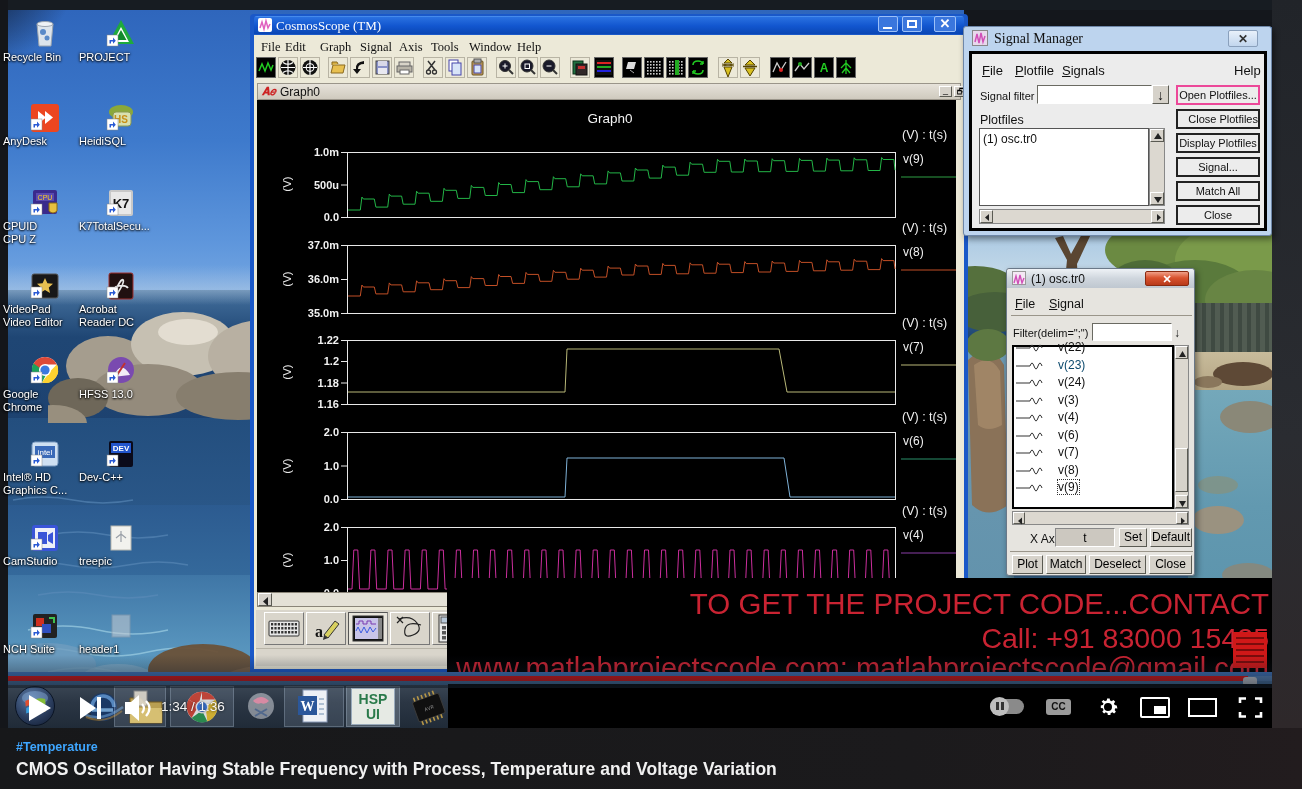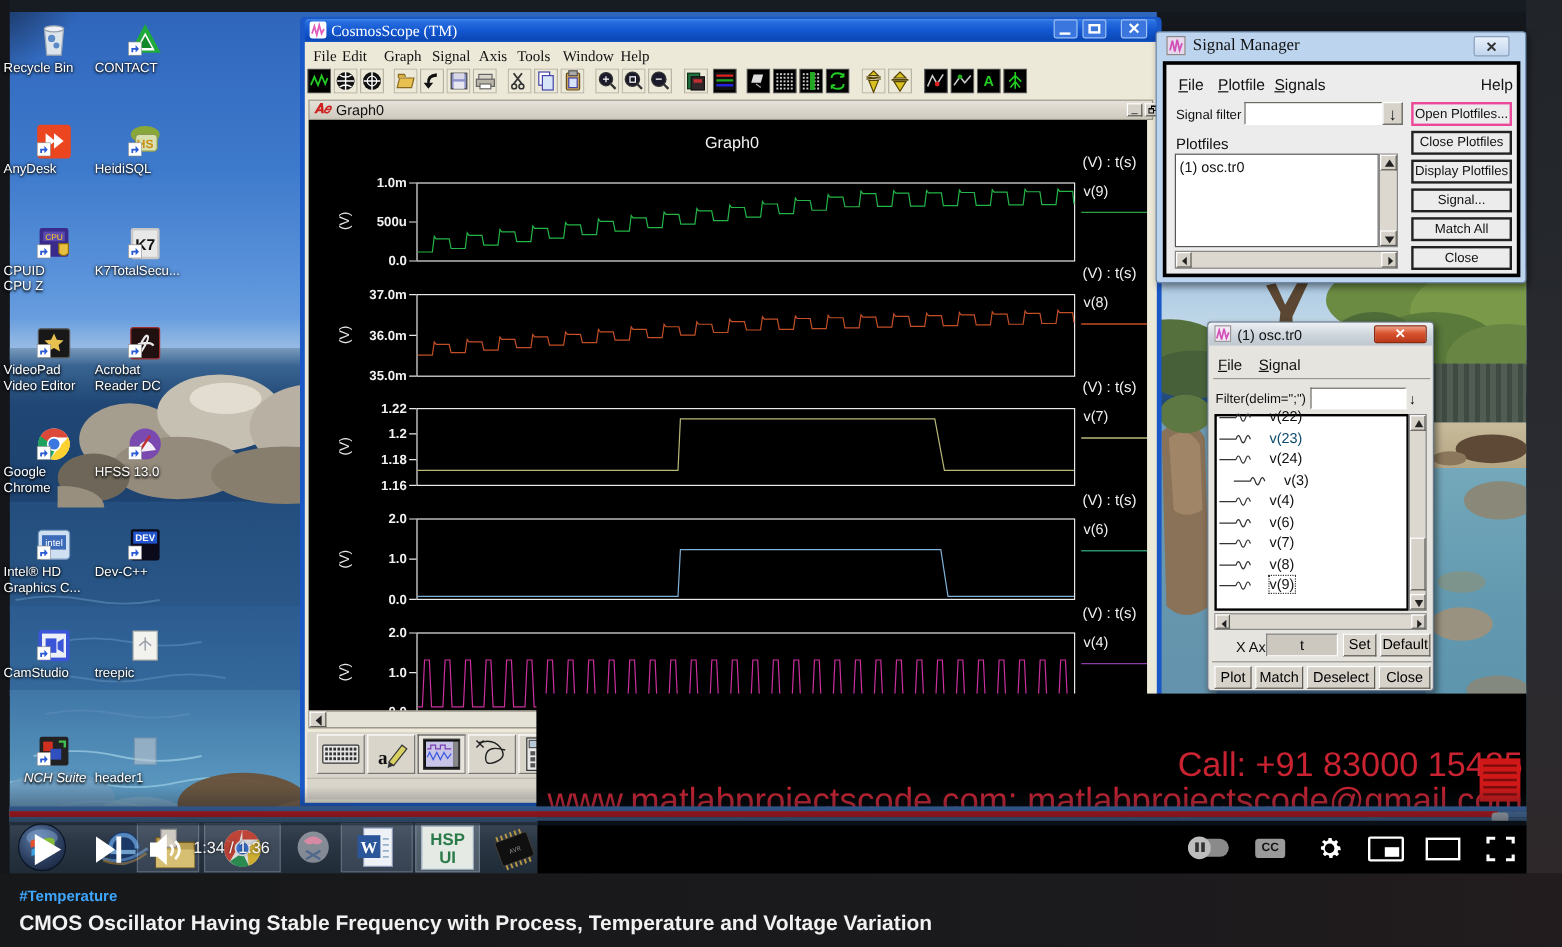--- a/index.html
+++ b/index.html
@@ -120,21 +120,21 @@
     <div class="icolab" style="left:3px;top:51px;">Recycle Bin</div>
   <svg class="abs" style="left:105px;top:18px" width="32" height="32">
       <path d="M16,2 L29,26 L3,26 Z" fill="#1faa3c"></path>
       <path d="M16,9 L24,24 L8,24 Z" fill="#fff"></path>
       <path d="M16,12 L21.5,22 L10.5,22 Z" fill="#128a2c"></path>
       <g transform="translate(2,17)">
         <rect x="0" y="0" width="11" height="11" fill="#fff" stroke="#888" stroke-width="0.5"></rect>
         <path d="M2.5,8.5 L2.5,5 L6,5 L6,2.5 L8.8,5.8 L6,8.8 L6,6.5 L4,6.5 L4,8.5 Z" fill="#2a5ad4"></path>
       </g>
     </svg>
-    <div class="icolab" style="left:79px;top:51px;">CONTACT</div>
+    <div class="icolab" style="left:79px;top:51px;">PROJECT</div>
   <svg class="abs" style="left:29px;top:102px" width="32" height="32">
       <rect x="2" y="2" width="28" height="28" rx="3" fill="#ec4620"></rect>
       <path d="M9,9 L17,15.5 L9,22 Z" fill="#fff"></path>
       <path d="M16,9 L24,15.5 L16,22 Z" fill="#fff"></path>
       <g transform="translate(2,17)">
         <rect x="0" y="0" width="11" height="11" fill="#fff" stroke="#888" stroke-width="0.5"></rect>
         <path d="M2.5,8.5 L2.5,5 L6,5 L6,2.5 L8.8,5.8 L6,8.8 L6,6.5 L4,6.5 L4,8.5 Z" fill="#2a5ad4"></path>
       </g>
     </svg>
     <div class="icolab" style="left:3px;top:135px;">AnyDesk</div>
@@ -252,21 +252,21 @@
   <svg class="abs" style="left:29px;top:610px" width="32" height="32">
       <rect x="4" y="4" width="24" height="24" rx="2" fill="#222"></rect>
       <rect x="7" y="8" width="8" height="8" fill="#d03020"></rect>
       <rect x="13" y="14" width="9" height="9" fill="#3050c0"></rect>
       <path d="M20,8 L25,8 L25,13" stroke="#40c050" stroke-width="2" fill="none"></path>
       <g transform="translate(2,17)">
         <rect x="0" y="0" width="11" height="11" fill="#fff" stroke="#888" stroke-width="0.5"></rect>
         <path d="M2.5,8.5 L2.5,5 L6,5 L6,2.5 L8.8,5.8 L6,8.8 L6,6.5 L4,6.5 L4,8.5 Z" fill="#2a5ad4"></path>
       </g>
     </svg>
-    <div class="icolab" style="left:20px;top:643px;font-style:italic;">NCH Suite</div>
+    <div class="icolab" style="left:3px;top:643px;">NCH Suite</div>
   <svg class="abs" style="left:105px;top:610px" width="32" height="32">
       <rect x="7" y="5" width="18" height="22" fill="#c8ccd2" opacity="0.55" stroke="#98a0ac"></rect>
     </svg>
     <div class="icolab" style="left:79px;top:643px;">header1</div>
 
   <div class="abs" style="left:250px;top:14px;width:718px;height:658px;background:#1a58c8;border-radius:4px 4px 0 0;">
 
     <div class="abs serif" style="left:4px;top:2px;width:710px;height:18px;background:linear-gradient(#5598f2,#2970e0 8%,#1256cf 55%,#0a46b4);color:#fff;font-size:13px;border-radius:3px 3px 0 0;">
     </div>
     <div class="abs" style="left:8px;top:4px;width:14px;height:14px;background:#fff;border-radius:2px;">
@@ -624,20 +624,21 @@
 <text x="646" y="439" fill="#f0f0f0" font-size="12" font-family="Liberation Sans">v(4)</text>
 <line x1="644" y1="453" x2="699" y2="453" stroke="#8a3fa8" stroke-width="1.2"></line>
 <polyline points="91.0,110.0 103.3,110.0 104.9,97.0 106.4,99.0 117.3,99.0 118.9,107.1 130.7,107.1 132.3,94.1 133.8,96.1 144.6,96.1 146.2,104.2 158.0,104.2 159.6,91.2 161.1,93.2 172.0,93.2 173.6,101.3 185.4,101.3 187.0,88.3 188.5,90.3 199.3,90.3 200.9,98.4 212.7,98.4 214.3,85.4 215.8,87.4 226.7,87.4 228.3,95.5 240.1,95.5 241.7,82.5 243.2,84.5 254.0,84.5 255.6,92.6 267.4,92.6 269.0,79.6 270.5,81.6 281.4,81.6 283.0,89.7 294.8,89.7 296.4,76.7 297.9,78.7 308.7,78.7 310.3,86.8 322.1,86.8 323.7,73.8 325.2,75.8 336.1,75.8 337.7,83.9 349.5,83.9 351.1,70.9 352.6,72.9 363.4,72.9 365.0,81.0 376.8,81.0 378.4,68.0 379.9,70.0 390.8,70.0 392.4,78.1 404.2,78.1 405.8,65.1 407.3,67.1 418.1,67.1 419.7,75.2 431.5,75.2 433.1,62.2 434.6,64.2 445.5,64.2 447.1,72.3 458.9,72.3 460.5,59.3 462.0,61.3 472.8,61.3 474.4,72.0 486.2,72.0 487.8,59.0 489.3,61.0 500.2,61.0 501.8,71.7 513.6,71.7 515.2,58.7 516.7,60.7 527.5,60.7 529.1,71.4 540.9,71.4 542.5,58.4 544.0,60.4 554.9,60.4 556.5,71.1 568.3,71.1 569.9,58.1 571.4,60.1 582.2,60.1 583.8,70.8 595.6,70.8 597.2,57.8 598.7,59.8 609.6,59.8 611.2,70.5 623.0,70.5 624.6,57.5 626.1,59.5 636.9,59.5 638.0,70.2" fill="none" stroke="#23b547" stroke-width="1"></polyline>
 <polyline points="91.0,196.0 103.3,196.0 104.9,185.0 106.4,187.0 117.3,187.0 118.9,193.9 130.7,193.9 132.3,182.9 133.8,184.9 144.6,184.9 146.2,191.8 158.0,191.8 159.6,180.8 161.1,182.8 172.0,182.8 173.6,189.7 185.4,189.7 187.0,178.7 188.5,180.7 199.3,180.7 200.9,187.6 212.7,187.6 214.3,176.6 215.8,178.6 226.7,178.6 228.3,185.5 240.1,185.5 241.7,174.5 243.2,176.5 254.0,176.5 255.6,183.4 267.4,183.4 269.0,172.4 270.5,174.4 281.4,174.4 283.0,181.3 294.8,181.3 296.4,170.3 297.9,172.3 308.7,172.3 310.3,179.2 322.1,179.2 323.7,168.2 325.2,170.2 336.1,170.2 337.7,177.1 349.5,177.1 351.1,166.1 352.6,168.1 363.4,168.1 365.0,175.0 376.8,175.0 378.4,164.0 379.9,166.0 390.8,166.0 392.4,174.4 404.2,174.4 405.8,163.4 407.3,165.4 418.1,165.4 419.7,173.8 431.5,173.8 433.1,162.8 434.6,164.8 445.5,164.8 447.1,173.2 458.9,173.2 460.5,162.2 462.0,164.2 472.8,164.2 474.4,172.6 486.2,172.6 487.8,161.6 489.3,163.6 500.2,163.6 501.8,172.0 513.6,172.0 515.2,161.0 516.7,163.0 527.5,163.0 529.1,171.4 540.9,171.4 542.5,160.4 544.0,162.4 554.9,162.4 556.5,170.8 568.3,170.8 569.9,159.8 571.4,161.8 582.2,161.8 583.8,170.2 595.6,170.2 597.2,159.2 598.7,161.2 609.6,161.2 611.2,169.6 623.0,169.6 624.6,158.6 626.1,160.6 636.9,160.6 638.0,169.0" fill="none" stroke="#c24f26" stroke-width="1"></polyline>
 <polyline points="91.0,292.0 308.0,292.0 310.0,249.0 522.0,249.0 530.0,292.0 638.0,292.0" fill="none" stroke="#b9b878" stroke-width="1"></polyline>
 <polyline points="91.0,397.0 308.0,397.0 310.0,358.0 527.0,358.0 533.0,397.0 638.0,397.0" fill="none" stroke="#7fb2d8" stroke-width="1"></polyline>
 <polyline points="91.0,489.0 95.0,489.0 96.8,450.0 100.8,450.0 102.6,489.0 112.1,489.0 113.9,450.0 117.9,450.0 119.7,489.0 129.2,489.0 131.0,450.0 135.0,450.0 136.8,489.0 146.3,489.0 148.1,450.0 152.1,450.0 153.9,489.0 163.4,489.0 165.2,450.0 169.2,450.0 171.0,489.0 180.5,489.0 182.3,450.0 186.3,450.0 188.1,489.0 197.6,489.0 199.4,450.0 203.4,450.0 205.2,489.0 214.7,489.0 216.5,450.0 220.5,450.0 222.3,489.0 231.8,489.0 233.6,450.0 237.6,450.0 239.4,489.0 248.9,489.0 250.7,450.0 254.7,450.0 256.5,489.0 266.0,489.0 267.8,450.0 271.8,450.0 273.6,489.0 283.1,489.0 284.9,450.0 288.9,450.0 290.7,489.0 300.2,489.0 302.0,450.0 306.0,450.0 307.8,489.0 317.3,489.0 319.1,450.0 323.1,450.0 324.9,489.0 334.4,489.0 336.2,450.0 340.2,450.0 342.0,489.0 351.5,489.0 353.3,450.0 357.3,450.0 359.1,489.0 368.6,489.0 370.4,450.0 374.4,450.0 376.2,489.0 385.7,489.0 387.5,450.0 391.5,450.0 393.3,489.0 402.8,489.0 404.6,450.0 408.6,450.0 410.4,489.0 419.9,489.0 421.7,450.0 425.7,450.0 427.5,489.0 437.0,489.0 438.8,450.0 442.8,450.0 444.6,489.0 454.1,489.0 455.9,450.0 459.9,450.0 461.7,489.0 471.2,489.0 473.0,450.0 477.0,450.0 478.8,489.0 488.3,489.0 490.1,450.0 494.1,450.0 495.9,489.0 505.4,489.0 507.2,450.0 511.2,450.0 513.0,489.0 522.5,489.0 524.3,450.0 528.3,450.0 530.1,489.0 539.6,489.0 541.4,450.0 545.4,450.0 547.2,489.0 556.7,489.0 558.5,450.0 562.5,450.0 564.3,489.0 573.8,489.0 575.6,450.0 579.6,450.0 581.4,489.0 590.9,489.0 592.7,450.0 596.7,450.0 598.5,489.0 608.0,489.0 609.8,450.0 613.8,450.0 615.6,489.0 625.1,489.0 626.9,450.0 630.9,450.0 632.7,489.0 638.0,489.0" fill="none" stroke="#cc2f9e" stroke-width="1"></polyline>
 </svg>
 
   <div class="abs" style="left:447px;top:578px;width:825px;height:106px;background:#000;"></div>
+  <div class="abs" style="left:447px;top:587px;width:822px;text-align:right;color:#c92332;font-size:29.5px;">TO GET THE PROJECT CODE...CONTACT</div>
   <div class="abs" style="left:447px;top:622px;width:822px;text-align:right;color:#c92332;font-size:28.5px;">Call: +91 83000 15425</div>
   <div class="abs" style="left:447px;top:652px;width:822px;text-align:right;color:#c92332;font-size:29px;">www.matlabprojectscode.com; matlabprojectscode@gmail.com</div>
 
   <div class="abs" style="left:1233px;top:632px;width:34px;height:36px;background:#d01818;">
     <svg width="34" height="36">
         <g stroke="#7a0c0c" stroke-width="2">
           <line x1="3" y1="6" x2="31" y2="6"></line>
           <line x1="3" y1="12" x2="31" y2="12"></line>
           <line x1="3" y1="18" x2="31" y2="18"></line>
           <line x1="3" y1="24" x2="31" y2="24"></line>
@@ -677,21 +678,21 @@
         <div class="abs" style="left:7px;top:155px;width:186px;height:15px;background:#dcd8d0;border:1px solid #888;">
           <div class="abs btn3d" style="left:0;top:0;width:13px;height:13px;"><svg width="13" height="13">
                 <polygon points="8,3 4,6.5 8,10" fill="#222"></polygon>
               </svg></div>
           <div class="abs btn3d" style="left:171px;top:0;width:13px;height:13px;"><svg width="13" height="13">
                 <polygon points="5,3 9,6.5 5,10" fill="#222"></polygon>
               </svg></div>
         </div>
 
         <div class="abs" style="left:204px;top:31px;width:84px;height:20px;border:2px solid #ec4899;background:#ececec;text-align:center;font-size:11px;line-height:16px;white-space:nowrap;">Open Plotfiles...</div>
-        <div class="abs" style="left:204px;top:55px;width:84px;height:20px;border:2px solid #222;background:#ececec;text-align:center;font-size:11px;line-height:16px;white-space:nowrap;">Close Plotfiles</div>
+        <div class="abs" style="left:204px;top:55px;width:84px;height:20px;border:2px solid #222;background:#ececec;text-align:right;font-size:11px;line-height:16px;white-space:nowrap;">Close Plotfiles</div>
         <div class="abs" style="left:204px;top:79px;width:84px;height:20px;border:2px solid #222;background:#ececec;text-align:center;font-size:11px;line-height:16px;white-space:nowrap;">Display Plotfiles</div>
         <div class="abs" style="left:204px;top:103px;width:84px;height:20px;border:2px solid #222;background:#ececec;text-align:center;font-size:11px;line-height:16px;white-space:nowrap;">Signal...</div>
         <div class="abs" style="left:204px;top:127px;width:84px;height:20px;border:2px solid #222;background:#ececec;text-align:center;font-size:11px;line-height:16px;white-space:nowrap;">Match All</div>
         <div class="abs" style="left:204px;top:151px;width:84px;height:20px;border:2px solid #222;background:#ececec;text-align:center;font-size:11px;line-height:16px;white-space:nowrap;">Close</div>
       </div>
     </div>
   </div>
 
   <div class="abs" style="left:1006px;top:268px;width:189px;height:308px;background:#e6e4df;border:1px solid #6a7888;border-radius:3px;box-shadow:2px 3px 6px rgba(0,0,0,.45);">
     <div class="abs" style="left:0;top:0;width:187px;height:19px;background:linear-gradient(#eef2f6,#cfd6dd 50%,#bfc7d0);border-radius:3px 3px 0 0;">
@@ -720,21 +721,21 @@
             <path d="M0,7 H14 M14,7 q2,-6 4,0 q2,6 4,0 q2,-6 4,0" stroke="#333" stroke-width="1" fill="none"></path>
           </svg>
           <span class="abs" style="left:44px;top:1px;font-size:12px;color:#0c4a6e;">v(23)</span>
         </div>
       <div class="abs" style="left:0px;top:27.0px;width:158px;height:17px;">
           <svg class="abs" style="left:2px;top:2px" width="40" height="14">
             <path d="M0,7 H14 M14,7 q2,-6 4,0 q2,6 4,0 q2,-6 4,0" stroke="#333" stroke-width="1" fill="none"></path>
           </svg>
           <span class="abs" style="left:44px;top:1px;font-size:12px;color:#111;">v(24)</span>
         </div>
-      <div class="abs" style="left:12px;top:44.5px;width:158px;height:17px;">
+      <div class="abs" style="left:0px;top:44.5px;width:158px;height:17px;">
           <svg class="abs" style="left:2px;top:2px" width="40" height="14">
             <path d="M0,7 H14 M14,7 q2,-6 4,0 q2,6 4,0 q2,-6 4,0" stroke="#333" stroke-width="1" fill="none"></path>
           </svg>
           <span class="abs" style="left:44px;top:1px;font-size:12px;color:#111;">v(3)</span>
         </div>
       <div class="abs" style="left:0px;top:62.0px;width:158px;height:17px;">
           <svg class="abs" style="left:2px;top:2px" width="40" height="14">
             <path d="M0,7 H14 M14,7 q2,-6 4,0 q2,6 4,0 q2,-6 4,0" stroke="#333" stroke-width="1" fill="none"></path>
           </svg>
           <span class="abs" style="left:44px;top:1px;font-size:12px;color:#111;">v(4)</span>

